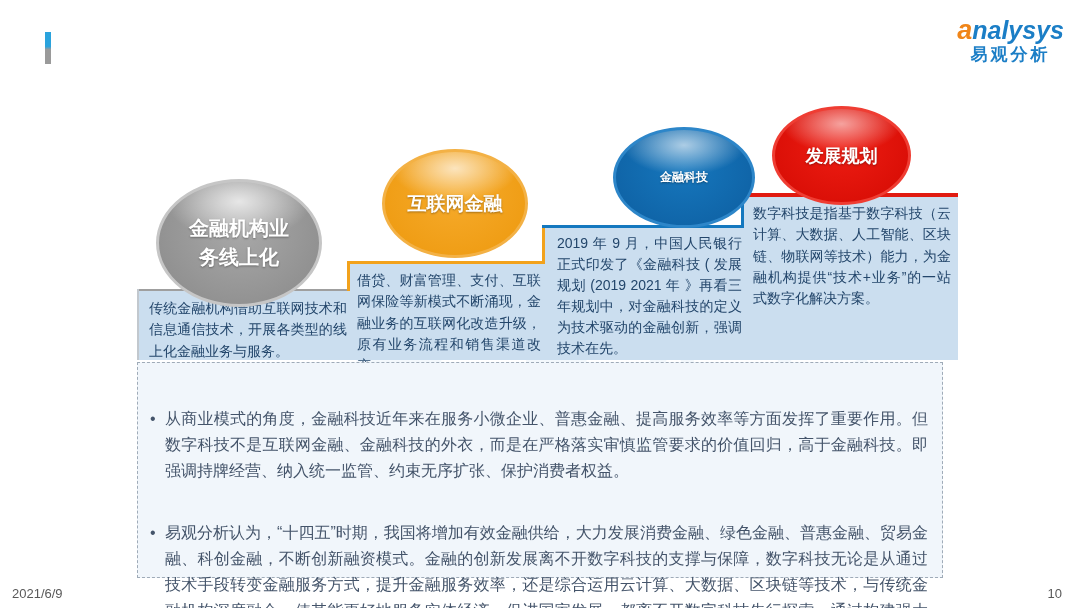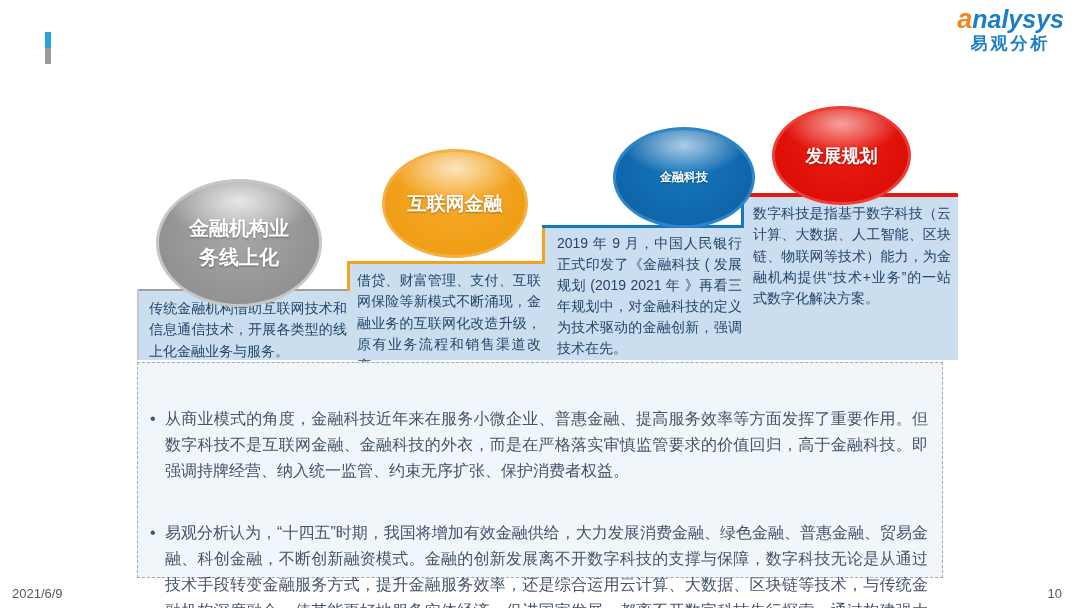--- a/index.html
+++ b/index.html
@@ -7,21 +7,21 @@
     position:relative;width:1080px;height:608px;overflow:hidden;background:#fff;
     font-family:"Liberation Sans","DejaVu Sans",sans-serif;
   }
   
   .accent-bar{position:absolute;left:45px;top:32px;width:6px;height:32px;
     background:linear-gradient(#2aa3dd 0%,#2aa3dd 45%,#9a9a9a 55%,#9a9a9a 100%);}
   .title{position:absolute;left:62px;top:24px;width:905px;
     font-size:30px;font-weight:bold;color:#595959;line-height:1.22;
     letter-spacing:0;word-break:break-all;text-align:left;}
   
-  .logo{position:absolute;right:16px;top:5px;text-align:center;line-height:1.05;}
+  .logo{position:absolute;right:16px;top:16px;text-align:center;line-height:1.05;}
   .logo .word{font-size:25px;font-weight:bold;font-style:italic;color:#1b7ec6;}
   .logo .word .a{color:#f08519;font-size:27px;}
   .logo .cn{font-size:17px;font-weight:bold;color:#1b7ec6;letter-spacing:3px;margin-top:2px;}
   
   .watermark{position:absolute;left:330px;top:330px;font-size:130px;font-weight:bold;
     color:rgba(90,160,215,0.07);letter-spacing:10px;pointer-events:none;}
   
   .steps-bg{position:absolute;left:0;top:0;width:1080px;height:608px;background:#cbdeef;
     clip-path:polygon(137px 291px,349px 291px,349px 263px,543px 263px,543px 227px,
       742px 227px,742px 196px,958px 196px,958px 360px,137px 360px);}

